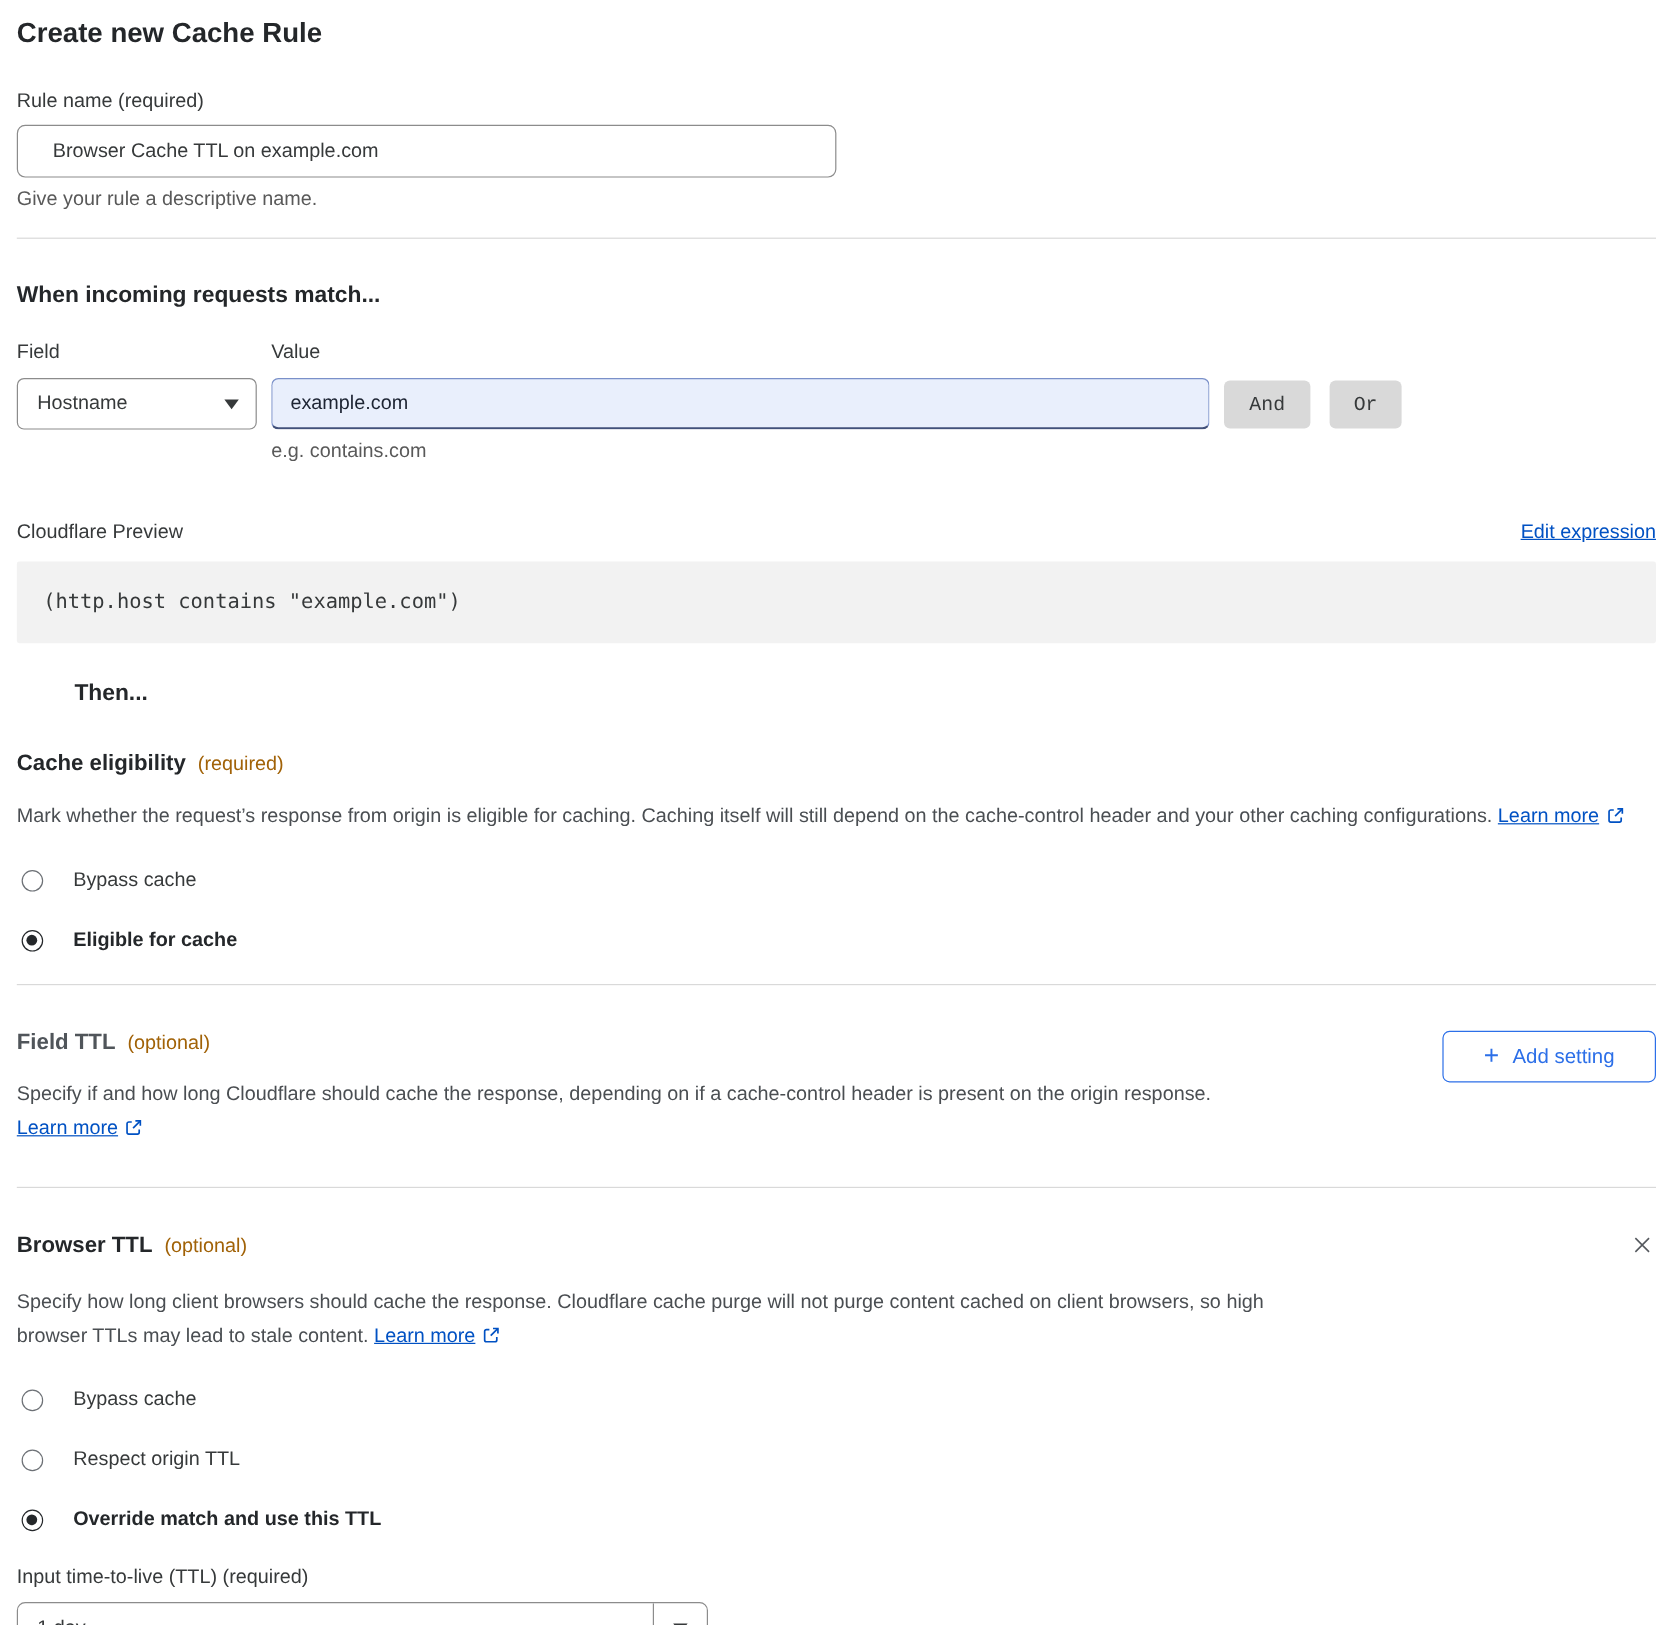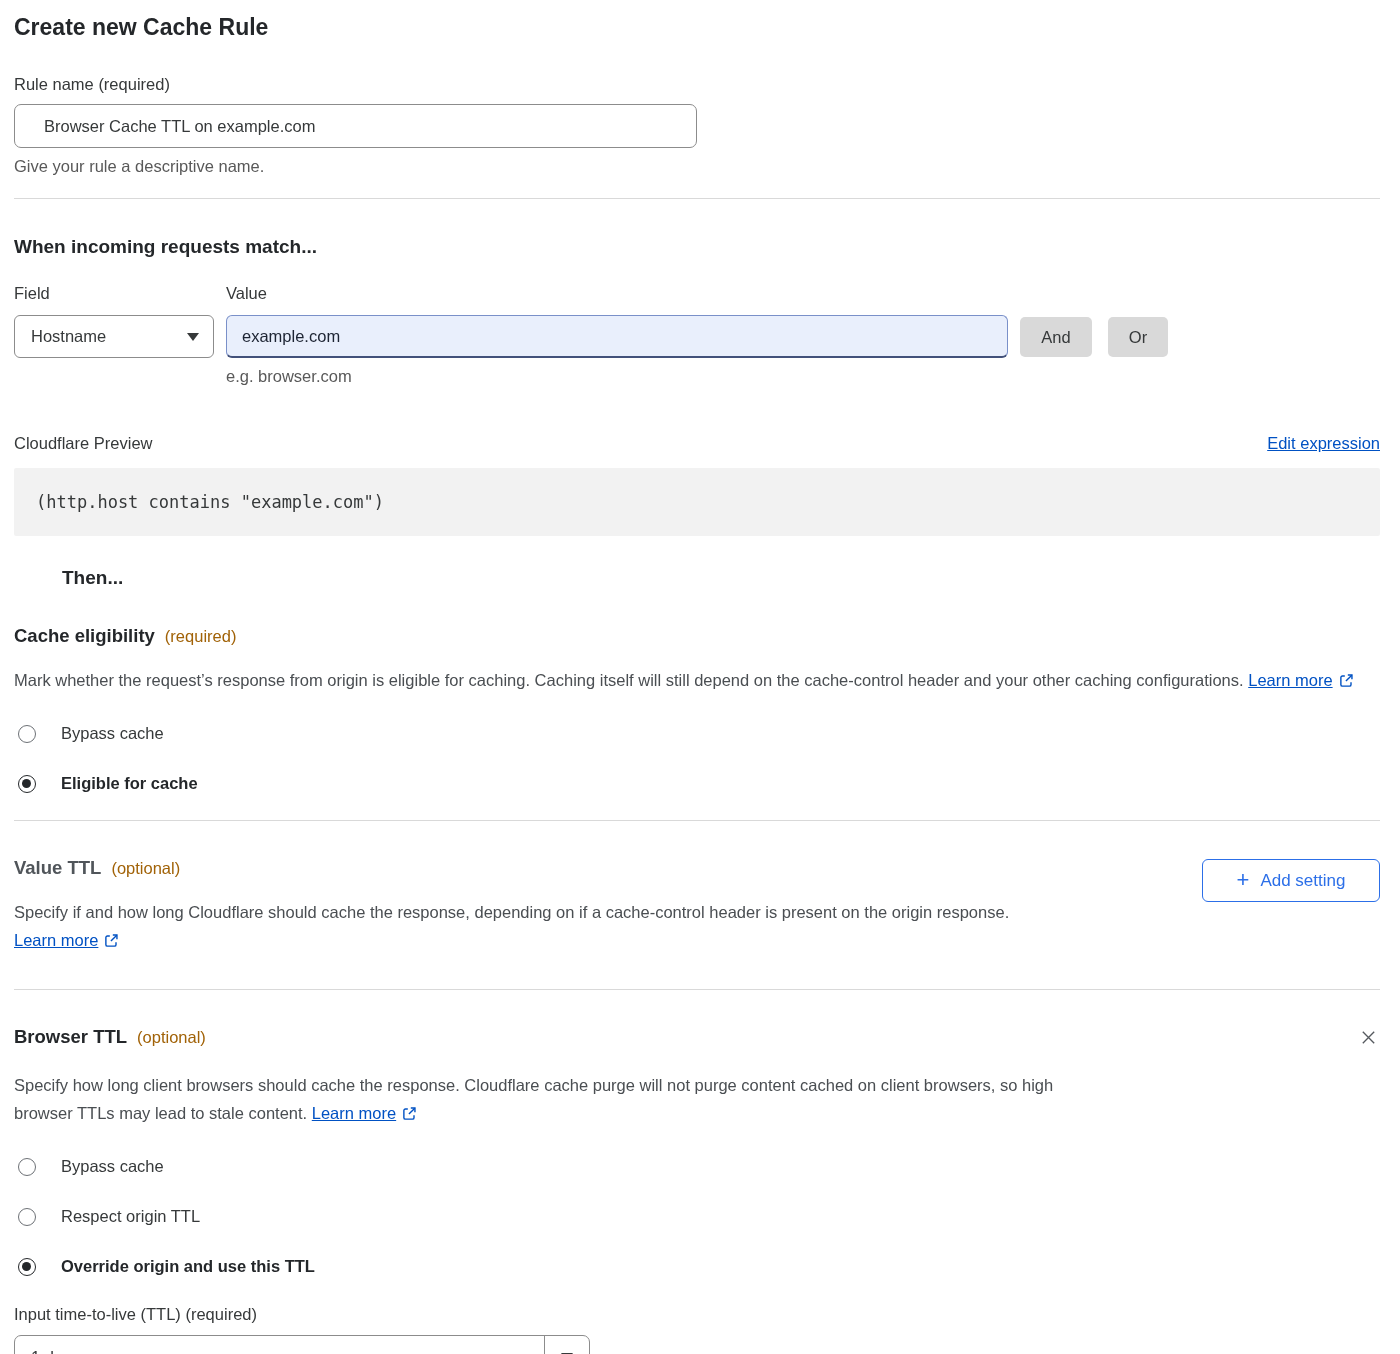--- a/index.html
+++ b/index.html
@@ -101,21 +101,21 @@
     outline: none;
   }
 
   .conjunction-btn {
     height: 40px;
     margin-top: 2px;
     background: #d9d9d9;
     border: none;
     border-radius: 5px;
     color: #36393a;
-    font-family: Liberation Sans, sans-serif;
+    font-family: Liberation Mono, monospace;
     font-size: 16.5px;
     cursor: pointer;
   }
   .and-btn { width: 72px; margin-right: 16px; }
   .or-btn { width: 60px; }
 
   
   .expression-header {
     display: flex;
     justify-content: space-between;
@@ -276,21 +276,21 @@
       <div class="select-box">
         <span>Hostname</span>
         <span class="caret"></span>
       </div>
     </div>
 
 
     <div class="match-col-value">
       <span class="field-label match-label">Value</span>
       <input class="value-input" type="text" value="example.com" style="">
-      <div class="hint">e.g. browser.com</div>
+      <div class="hint">e.g. contains.com</div>
     </div>
 
     <div style="margin-top: 31px; display: flex;">
       <button class="conjunction-btn and-btn">And</button>
       <button class="conjunction-btn or-btn">Or</button>
     </div>
   </div>
 
   <div class="expression-header">
     <span>Cloudflare Preview</span>
@@ -322,21 +322,21 @@
         <span class="radio-label">Eligible for cache</span>
       </div>
     </div>
   </div>
 
   <hr class="divider" style="margin-top: 27px;">
 
   <div class="mt-section section-flex">
     <div>
       <div class="setting-heading-row">
-        <span class="setting-title muted">Value TTL</span>
+        <span class="setting-title muted">Field TTL</span>
         <span class="setting-qualifier">(optional)</span>
       </div>
       <p class="setting-desc narrow"><span>Specify if and how long Cloudflare should cache the response, depending on if a cache-control header is present on the origin response.</span>
         <a class="text-link learn-more"><span>Learn more</span><span class="ext-icon"><svg width="15" height="15" viewBox="0 0 16 16">
                 <path d="M6.2 3.2H3.6A1.6 1.6 0 0 0 2 4.8v7.6A1.6 1.6 0 0 0 3.6 14h7.6a1.6 1.6 0 0 0 1.6-1.6V9.8" fill="none" stroke="#0051c3" stroke-width="1.5"></path>
                 <path d="M9.4 2.2h4.4v4.4" fill="none" stroke="#0051c3" stroke-width="1.5"></path>
                 <path d="M13.6 2.4 7.4 8.6" fill="none" stroke="#0051c3" stroke-width="1.5"></path>
               </svg></span></a>
       </p>
     </div>
@@ -369,21 +369,21 @@
       <div class="radio-row">
         <span class="radio" data-checked="false"></span>
         <span class="radio-label">Bypass cache</span>
       </div>
       <div class="radio-row">
         <span class="radio" data-checked="false"></span>
         <span class="radio-label">Respect origin TTL</span>
       </div>
       <div class="radio-row">
         <span class="radio" data-checked="true"></span>
-        <span class="radio-label">Override origin and use this TTL</span>
+        <span class="radio-label">Override match and use this TTL</span>
       </div>
     </div>
 
     <div class="ttl-block">
       <label class="field-label" style="margin-bottom: 0;">Input time-to-live (TTL) (required)</label>
       <div class="combo-box">
         <span class="combo-value">1 day</span>
         <span class="combo-arrow">
           <span class="caret" style="margin-left: 0;"></span>
         </span>

